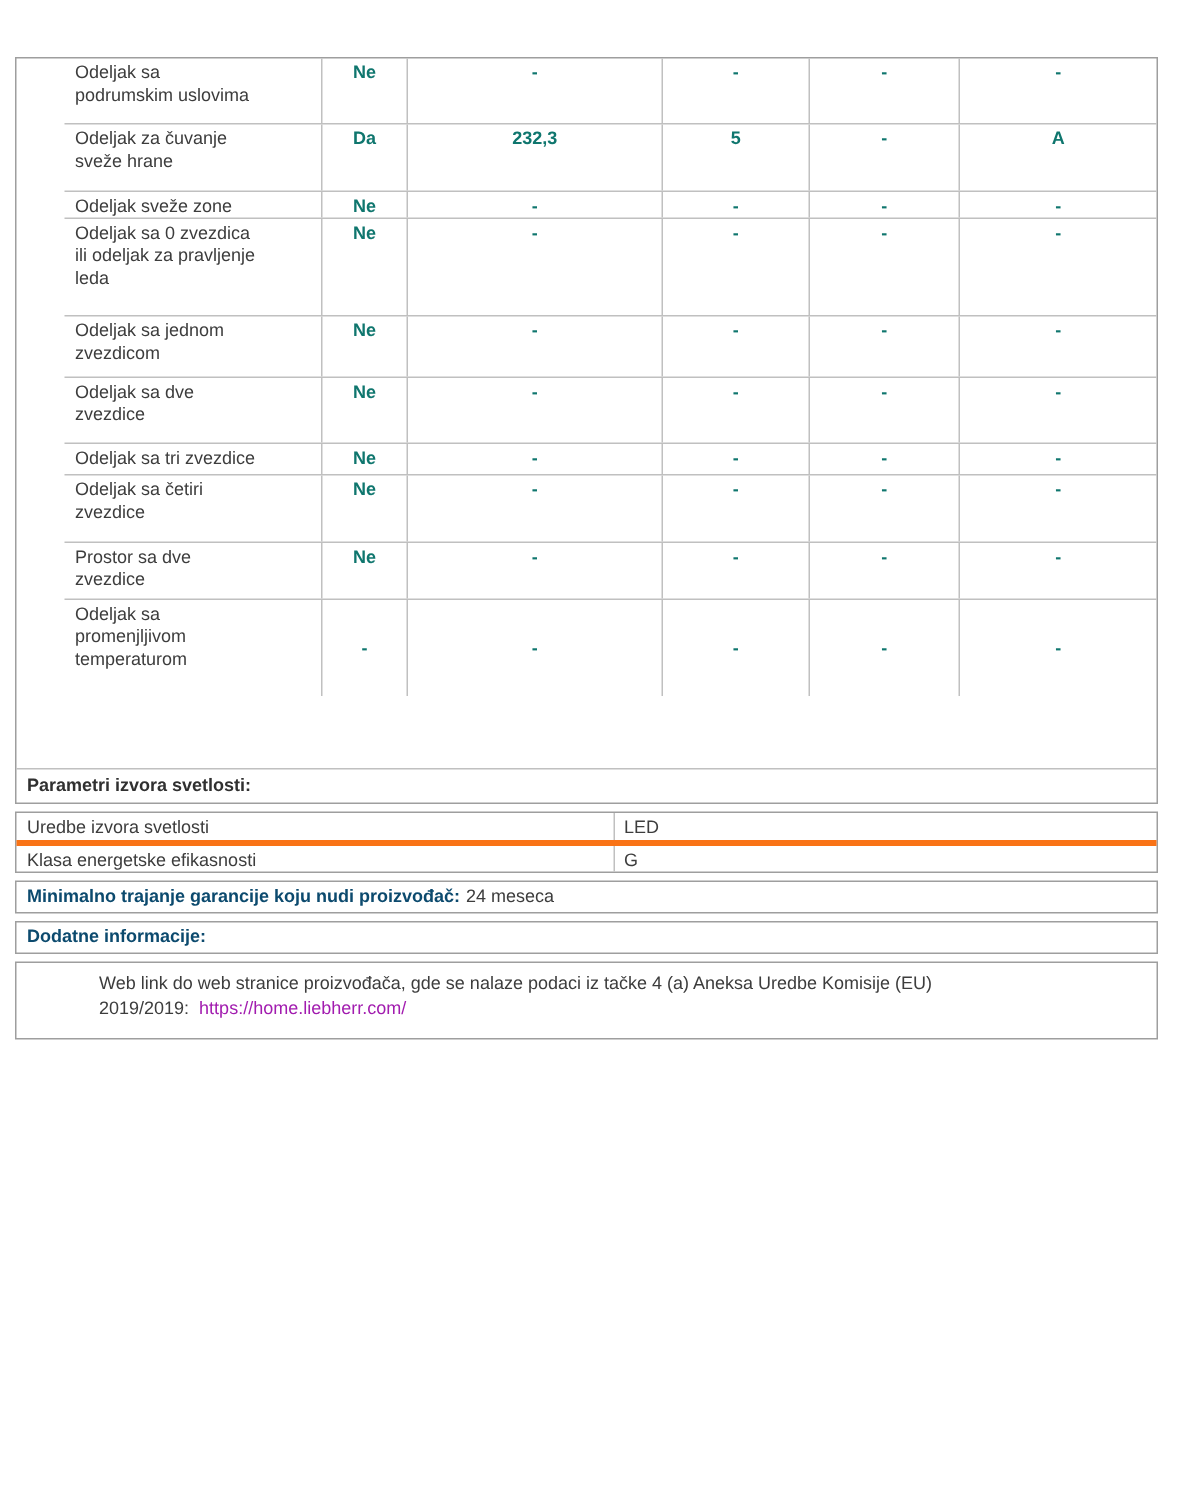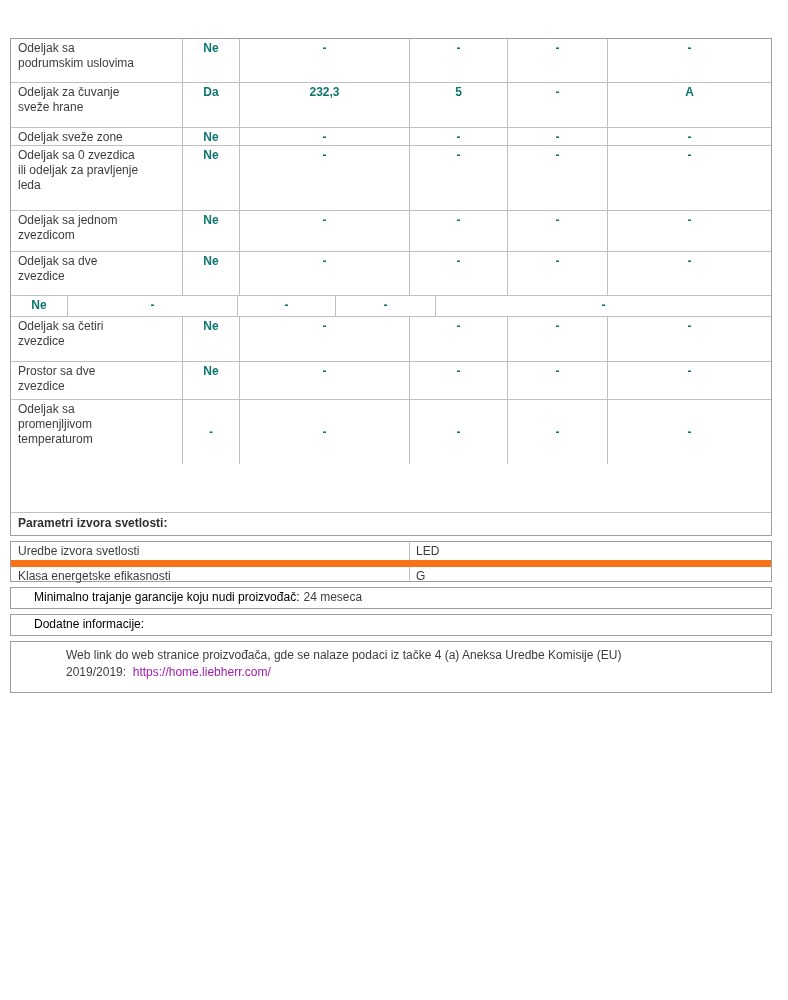--- a/index.html
+++ b/index.html
@@ -28,20 +28,21 @@
     box-sizing: border-box;
     border: 1px solid #9e9e9e;
     background: #ffffff;
   }
   .block + .block { margin-top: 5px; }
 
   
   .row {
     display: flex;
     box-sizing: border-box;
+    margin-left: 32px;
   }
   .row + .row, .hdr { border-top: 1px solid #c0c0c0; }
   .c {
     box-sizing: border-box;
     padding-top: 2px;
   }
   .c1 {
     width: 172px;
     padding-left: 7px;
     padding-right: 5px;
@@ -68,40 +69,40 @@
     box-sizing: border-box;
     height: 23px;
     padding: 3px 0 0 7px;
     font-weight: bold;
     color: #303030;
     margin-top: 48px;
   }
 
   
   .lrow { display: flex; box-sizing: border-box; }
-  .lrow + .lrow { border-top: 7px solid #f97316; }
+  .lrow + .lrow { border-top: 4px solid #f97316; }
   .lc1 {
     box-sizing: border-box;
     width: 399px;
     padding: 2px 0 0 7px;
     border-right: 1px solid #c0c0c0;
   }
   .lc2 {
     flex: 1;
     box-sizing: border-box;
     padding: 2px 0 0 6px;
   }
 
   
   .line {
     box-sizing: border-box;
     height: 20px;
     padding: 2px 7px 0 7px;
   }
-  .b { font-weight: normal; color: #000000; margin-left: 16px; }
+  .b { font-weight: bold; color: #0c4a6e; }
   .vspace { margin-left: 4px; text-align: right; }
 
   
   .weblink {
     box-sizing: border-box;
     height: 50px;
     padding: 5px 7px 0 7px;
     line-height: 17px;
     white-space: pre-wrap;
     margin-left: 48px;
@@ -170,20 +171,21 @@
         <div class="c c1">Odeljak sa dve
 zvezdice</div>
         <div class="c c2 val">Ne</div>
         <div class="c c3 val">-</div>
         <div class="c c4 val">-</div>
         <div class="c c5 val">-</div>
         <div class="c c6 val">-</div>
       </div>
 
       <div class="row" style="height:21px">
+        <div class="c c1">Odeljak sa tri zvezdice</div>
         <div class="c c2 val">Ne</div>
         <div class="c c3 val">-</div>
         <div class="c c4 val">-</div>
         <div class="c c5 val">-</div>
         <div class="c c6 val">-</div>
       </div>
 
       <div class="row" style="height:45px">
         <div class="c c1">Odeljak sa četiri
 zvezdice</div>

